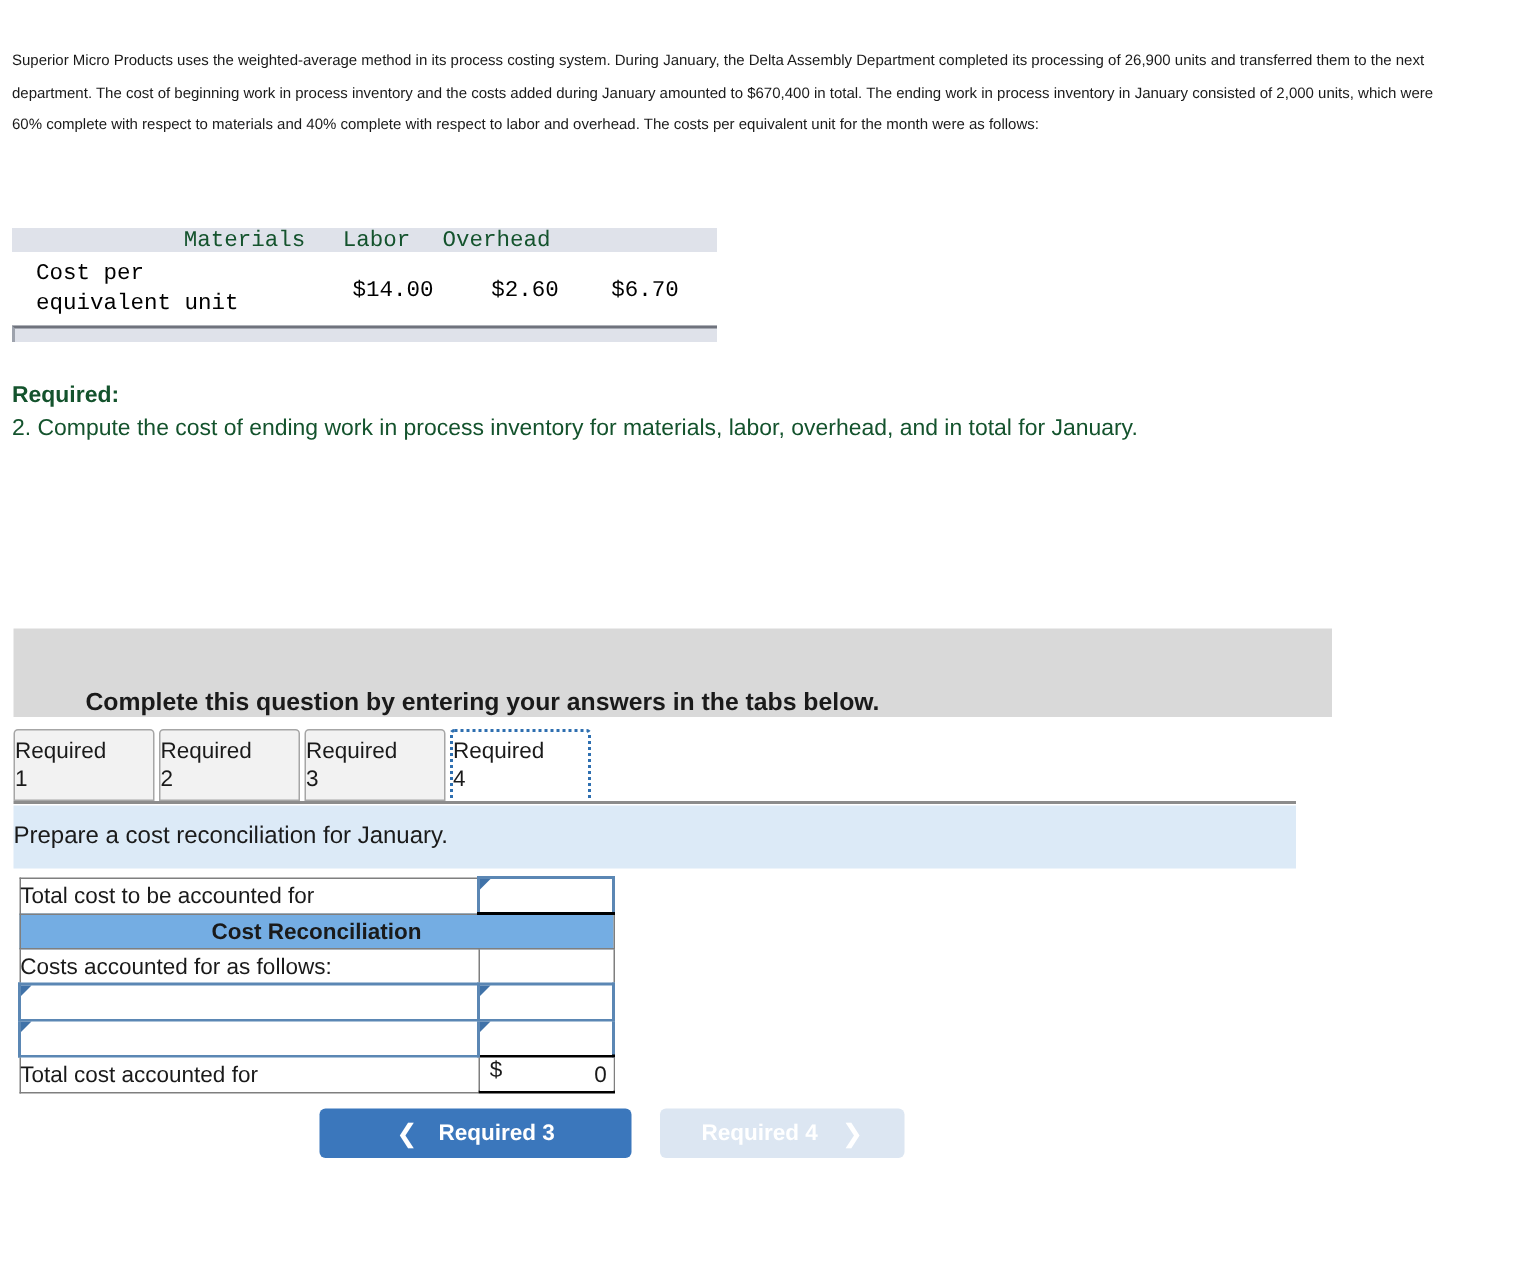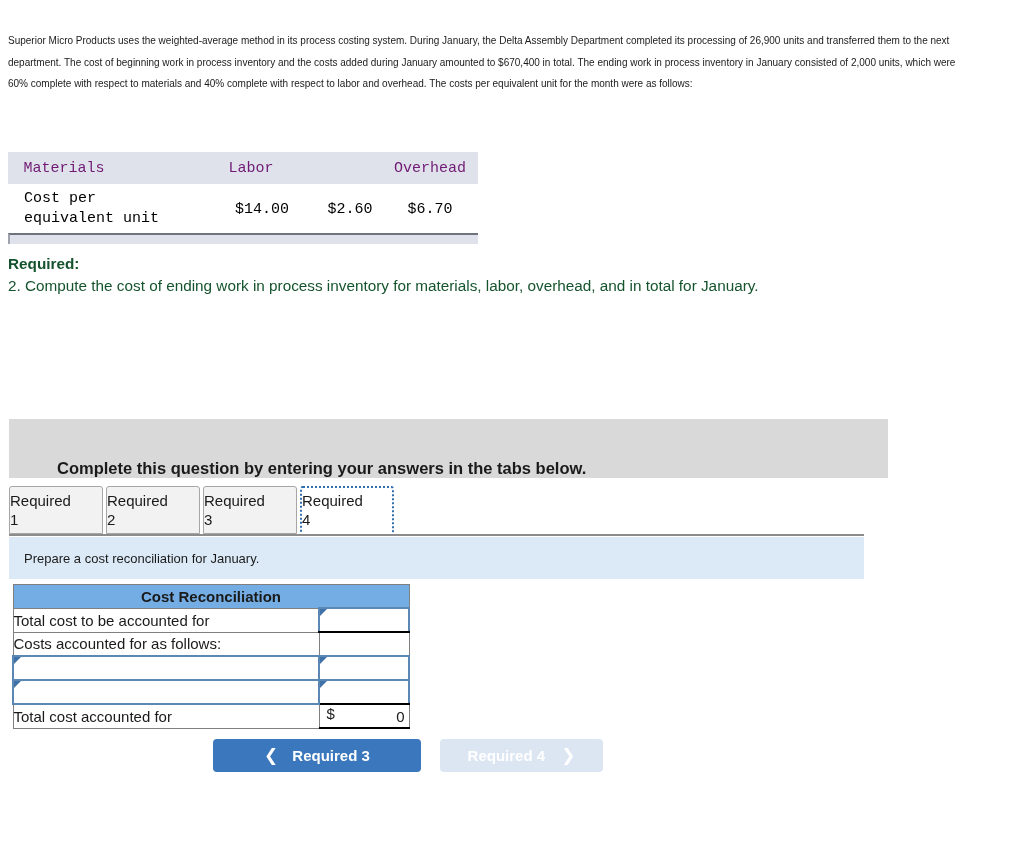--- a/index.html
+++ b/index.html
@@ -32,25 +32,25 @@
   .cost-table {
     position: absolute;
     left: 8px;
     top: 152px;
     width: 470px;
     font-family: "Liberation Mono", "DejaVu Sans Mono", monospace;
     font-size: 15px;
   }
   .cost-head {
     background: #dfe2ea;
-    height: 32px;
+    height: 16px;
     display: flex;
     align-items: center;
-    justify-content: space-between;
-    color: #701a75;
+    justify-content: center;
+    color: #14532d;
   }
   .cost-head .ch {
     text-align: center;
   }
   .ch-materials { width: 112px; }
   .ch-labor     { width: 64px;  }
   .ch-overhead  { width: 96px;  }
 
   .cost-body {
     display: flex;
@@ -153,22 +153,22 @@
     position: absolute;
     left: 9px;
     top: 537px;
     width: 855px;
     height: 42px;
     background: #dceaf7;
     display: flex;
     align-items: center;
   }
   .subinstr-text {
-    margin-left: 15px;
-    font-size: 13px;
+    margin-left: 0;
+    font-size: 16px;
     color: #1a1a1a;
   }
 
   
   .recon {
     position: absolute;
     left: 12px;
     top: 584px;
     width: 398px;
     border-collapse: collapse;
@@ -309,25 +309,25 @@
   <div class="subinstr-text">Prepare a cost reconciliation for January.</div>
 </div>
 
 <table class="recon">
   <colgroup>
     <col>
     <col class="col-amt">
   </colgroup>
   <tbody>
     <tr>
-      <td class="hdr" colspan="2">Cost Reconciliation</td>
-    </tr>
-    <tr>
       <td class="lbl">Total cost to be accounted for</td>
       <td class="cell-input border-bottom-black"></td>
+    </tr>
+    <tr>
+      <td class="hdr" colspan="2">Cost Reconciliation</td>
     </tr>
     <tr>
       <td class="lbl">Costs accounted for as follows:</td>
       <td class="cell-plain"></td>
     </tr>
     <tr>
       <td class="cell-input"></td>
       <td class="cell-input"></td>
     </tr>
     <tr>

